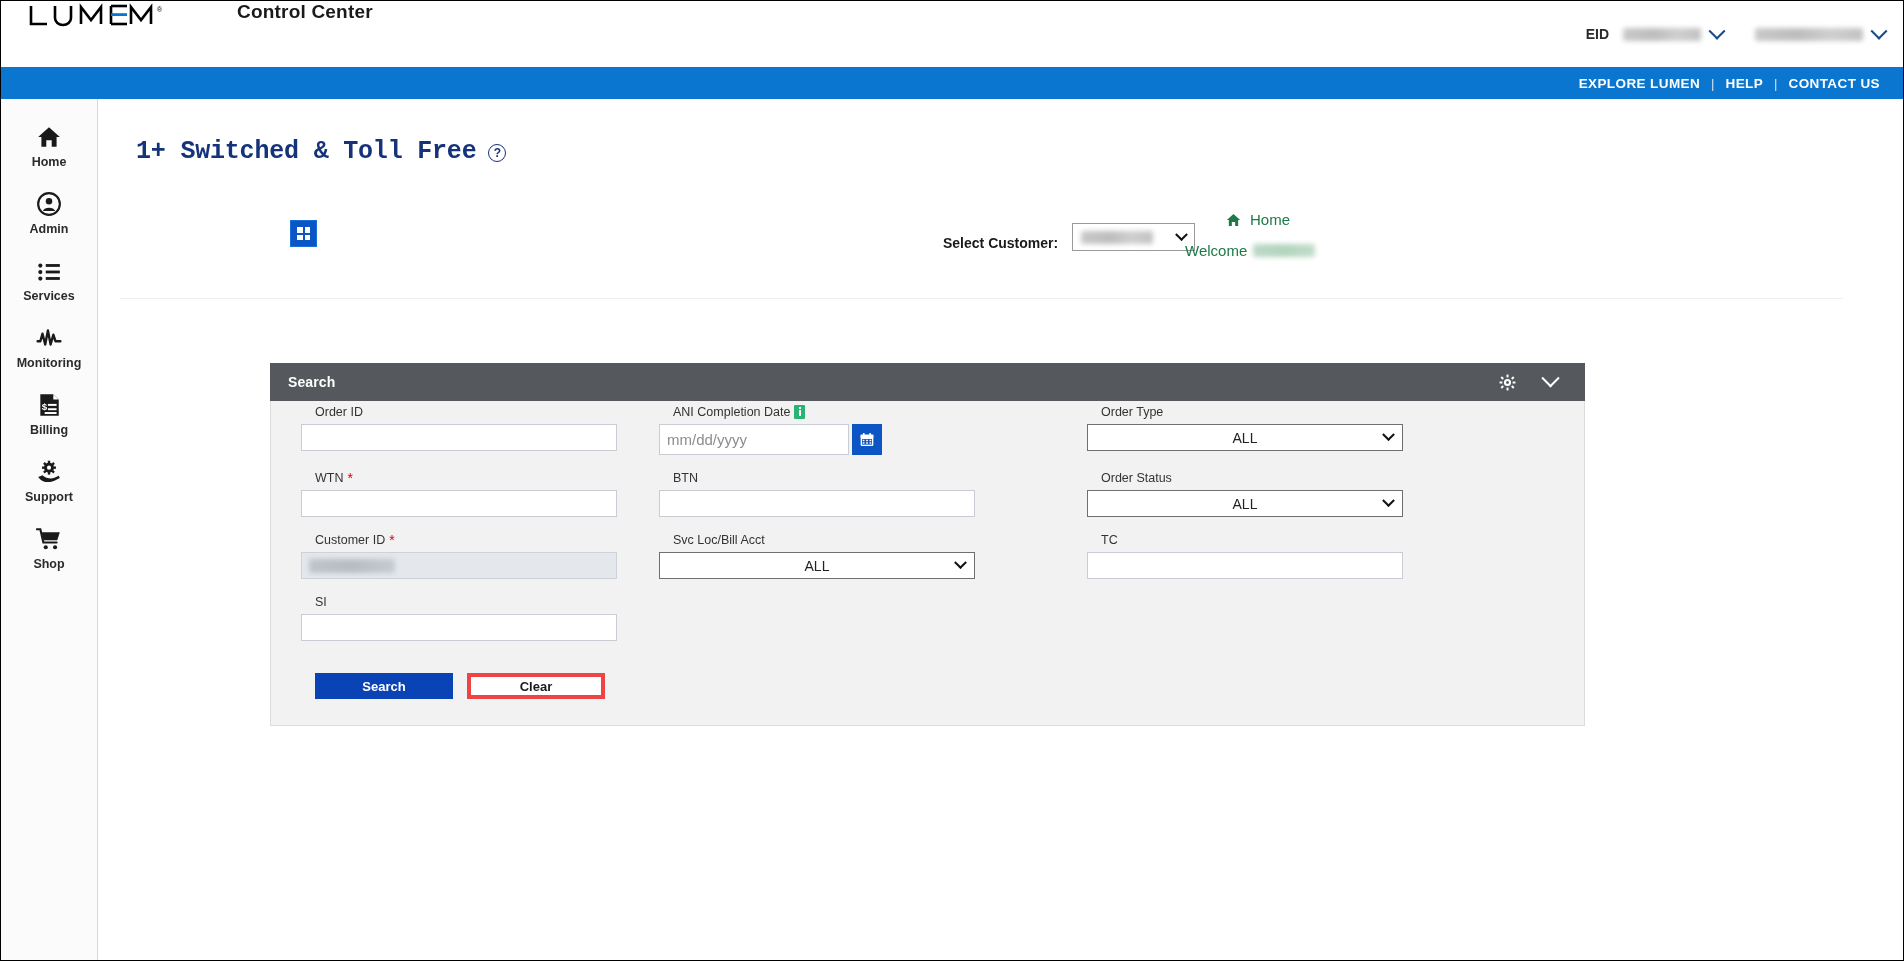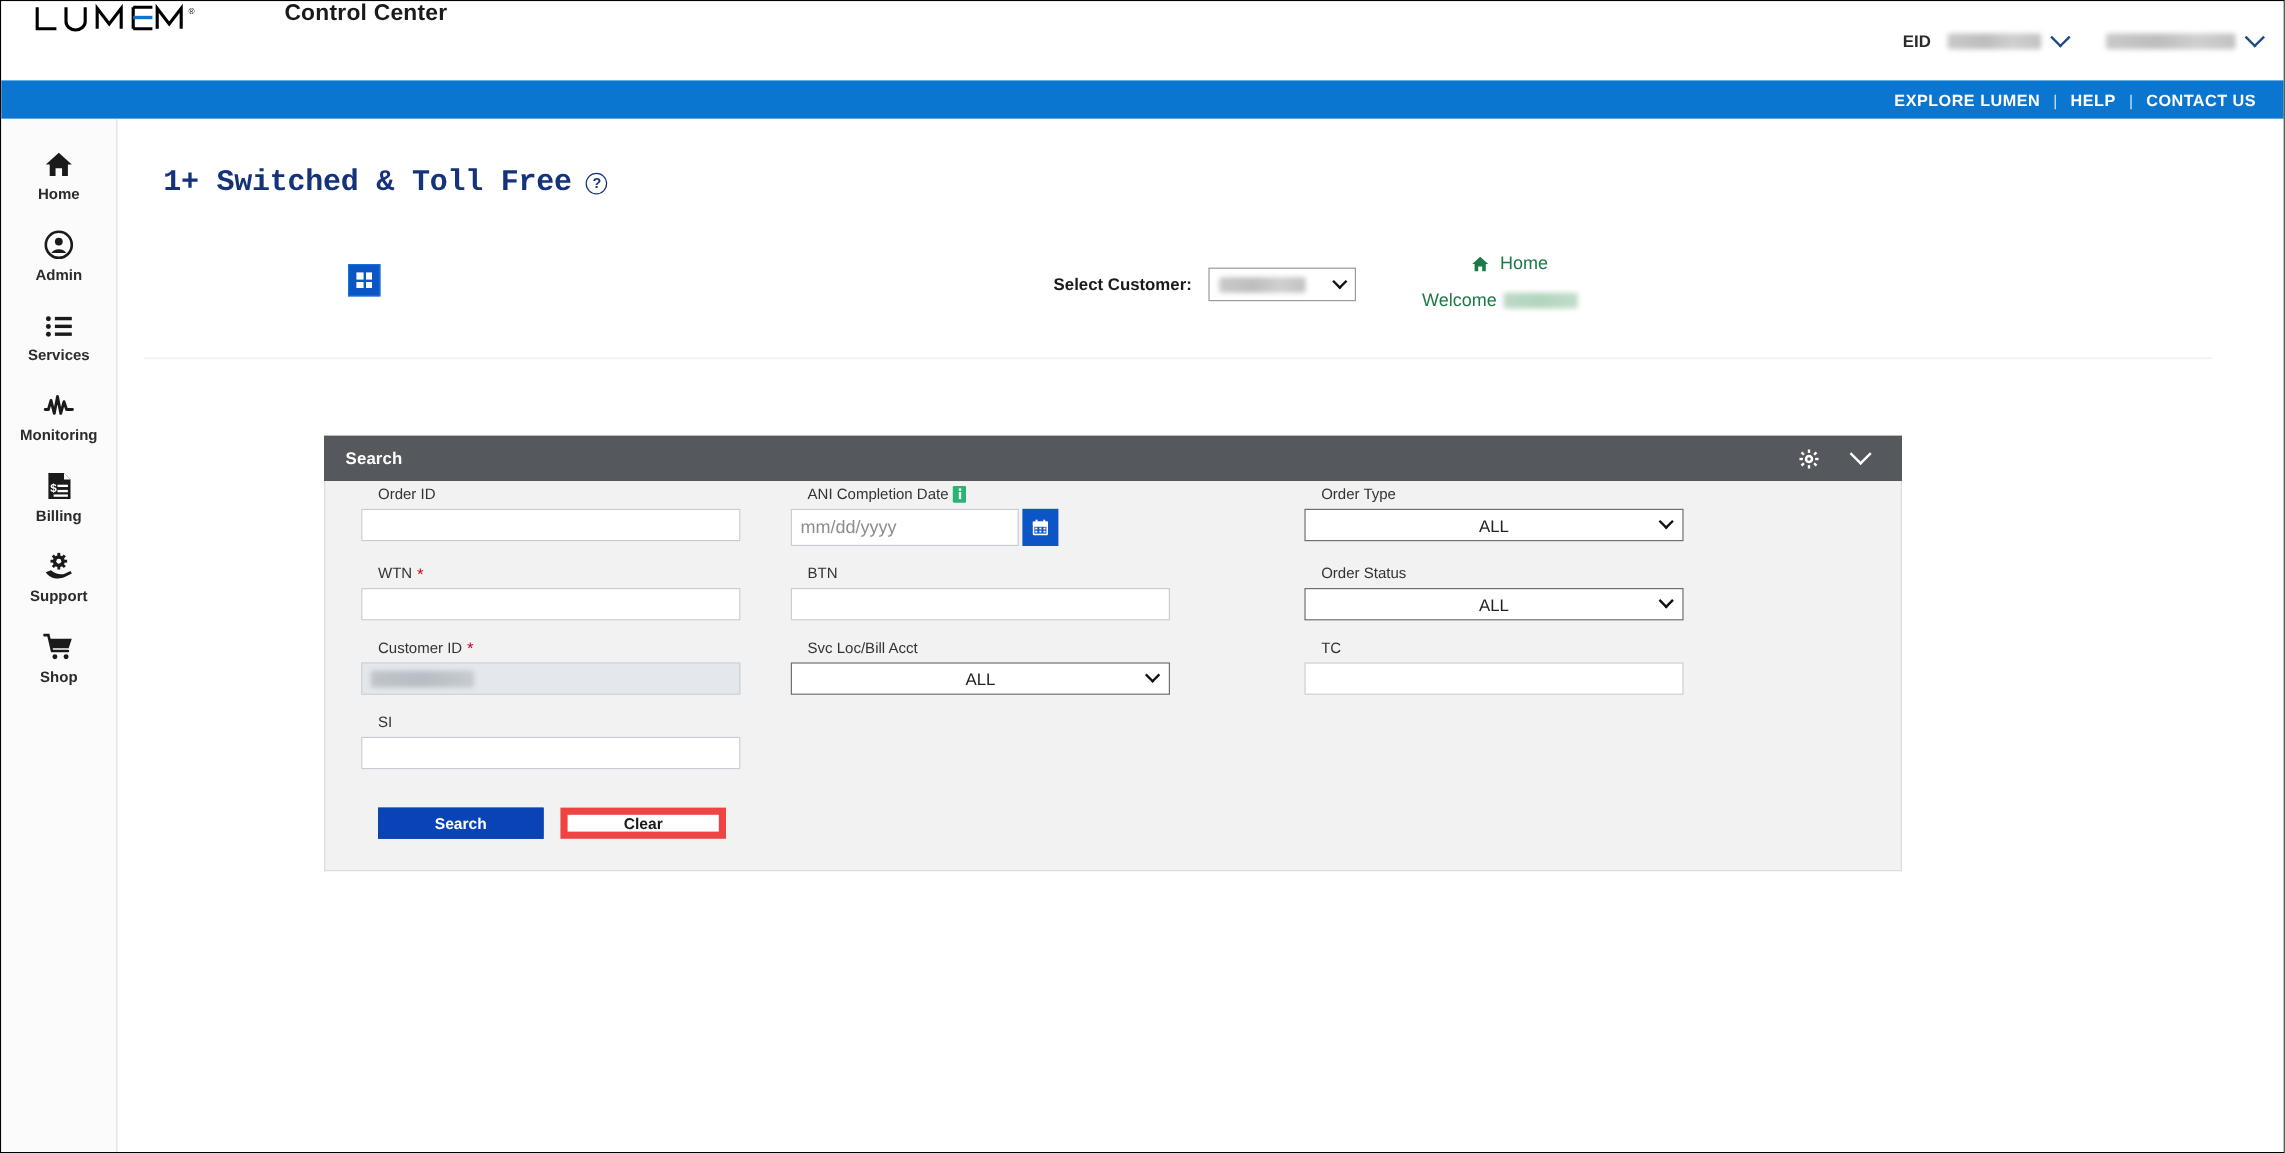--- a/index.html
+++ b/index.html
@@ -127,22 +127,22 @@
   }
   .grid-btn {
     position: absolute; left: 170px; top: 21px;
     width: 27px; height: 27px; background: #0b55c4;
     border: 1px solid #1b6fd8; cursor: pointer;
     display: grid; grid-template-columns: 1fr 1fr; grid-template-rows: 1fr 1fr;
     gap: 2px; padding: 6px;
   }
   .grid-btn i { background: #fff; display: block; }
   .select-cust-wrap {
-    position: absolute; left: 758px; top: 24px;
-    display: flex; align-items: center; gap: 14px;
+    position: absolute; left: 823px; top: 24px;
+    display: flex; align-items: flex-end; gap: 14px;
   }
   .select-cust-label { font-size: 14px; font-weight: bold; color: #1a1a1a; }
   .cust-select {
     width: 123px; height: 28px; border: 1px solid #9a9a9a; background: #fff;
     display: flex; align-items: center; padding: 0 8px;
     justify-content: space-between; cursor: pointer;
   }
   .caret-dn {
     width: 9px; height: 9px;
     border-right: 2px solid #111; border-bottom: 2px solid #111;
@@ -235,21 +235,21 @@
     margin-left: 3px; display: flex; align-items: center; justify-content: center;
     cursor: pointer;
   }
   .btn-row { display: flex; gap: 14px; margin-top: 20px; padding-left: 14px; }
   .btn {
     width: 138px; height: 26px; font-size: 13px; font-weight: bold;
     display: flex; align-items: center; justify-content: center;
     cursor: pointer; font-family: "Liberation Sans", sans-serif;
   }
   .btn-primary { background: #0a43b5; color: #fff; border: 1px solid #0a43b5; }
-  .btn-secondary { background: #fff; color: #1a1a1a; border: 6px solid #ef4444; }
+  .btn-secondary { background: #fff; color: #1a1a1a; border: 4px solid #ef4444; }
   .col-span-gap { }
 </style>
 </head>
 <body>
 
 <div class="page-frame">
 
   <div class="top-header">
     <div class="logo-wrap">
       <svg width="150" height="30" viewBox="0 0 150 30">

